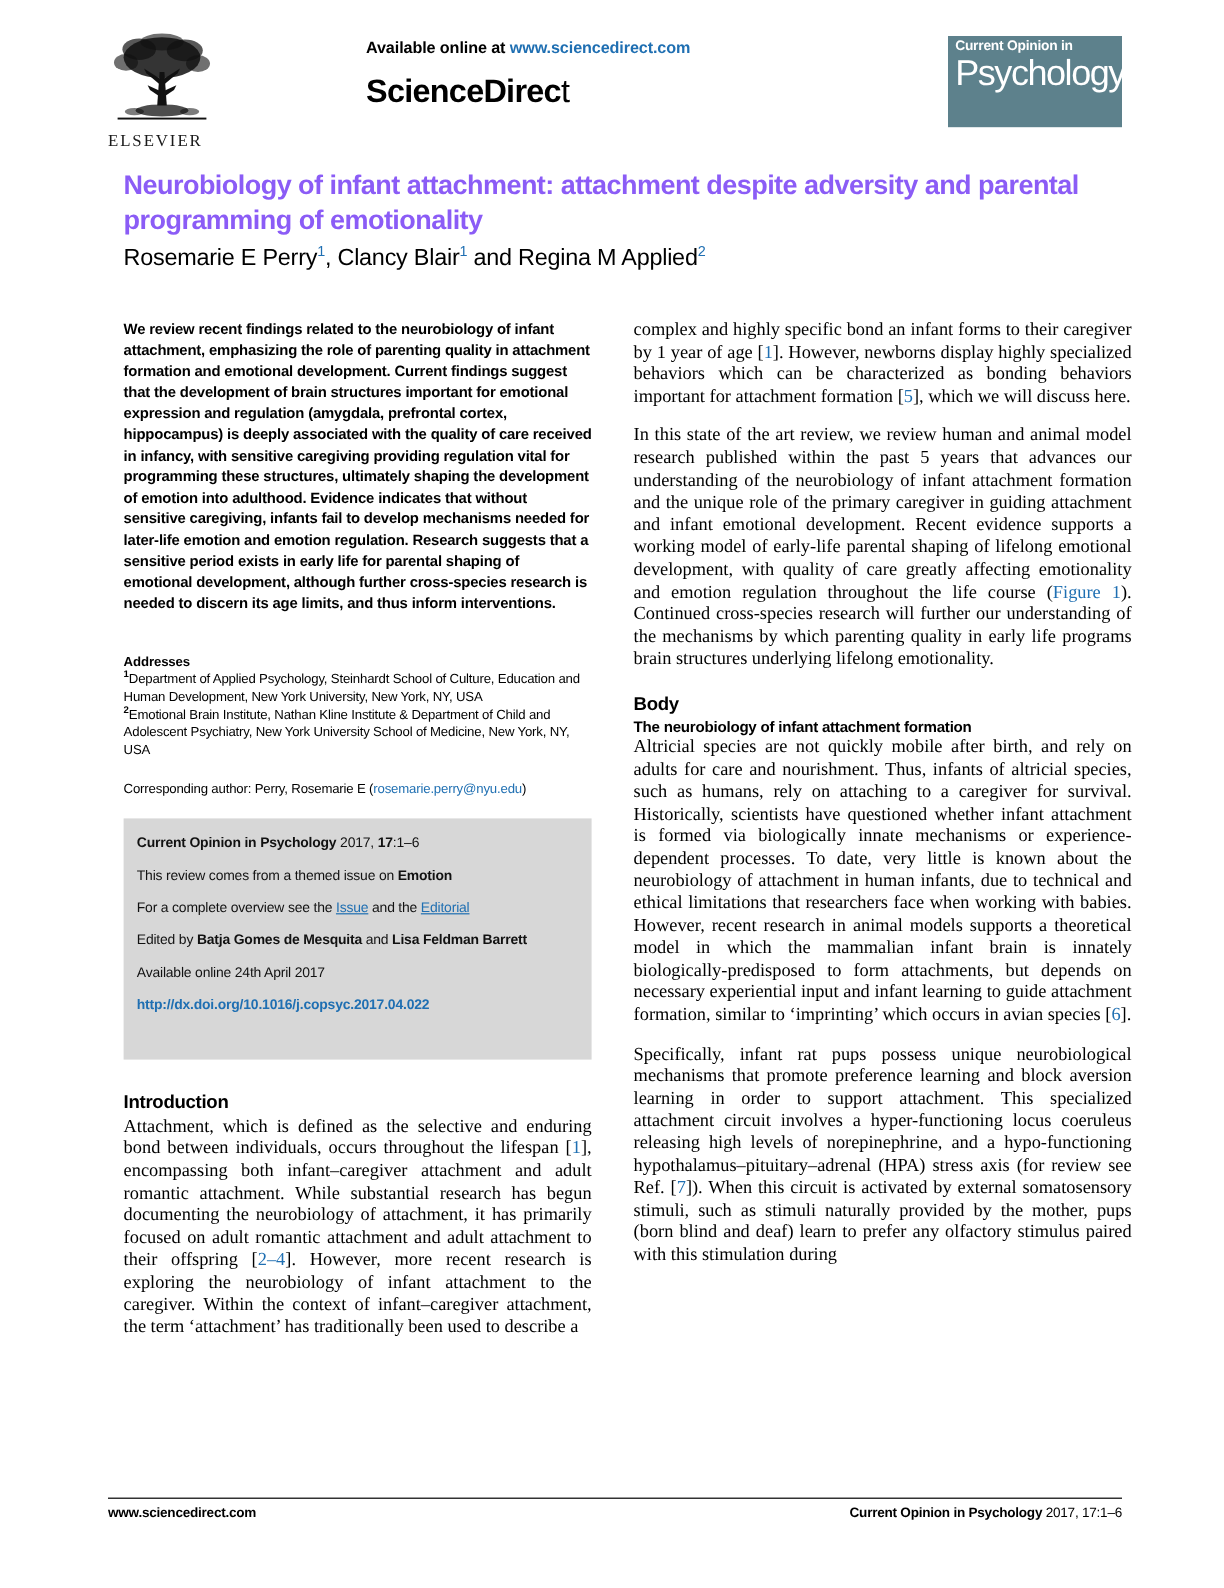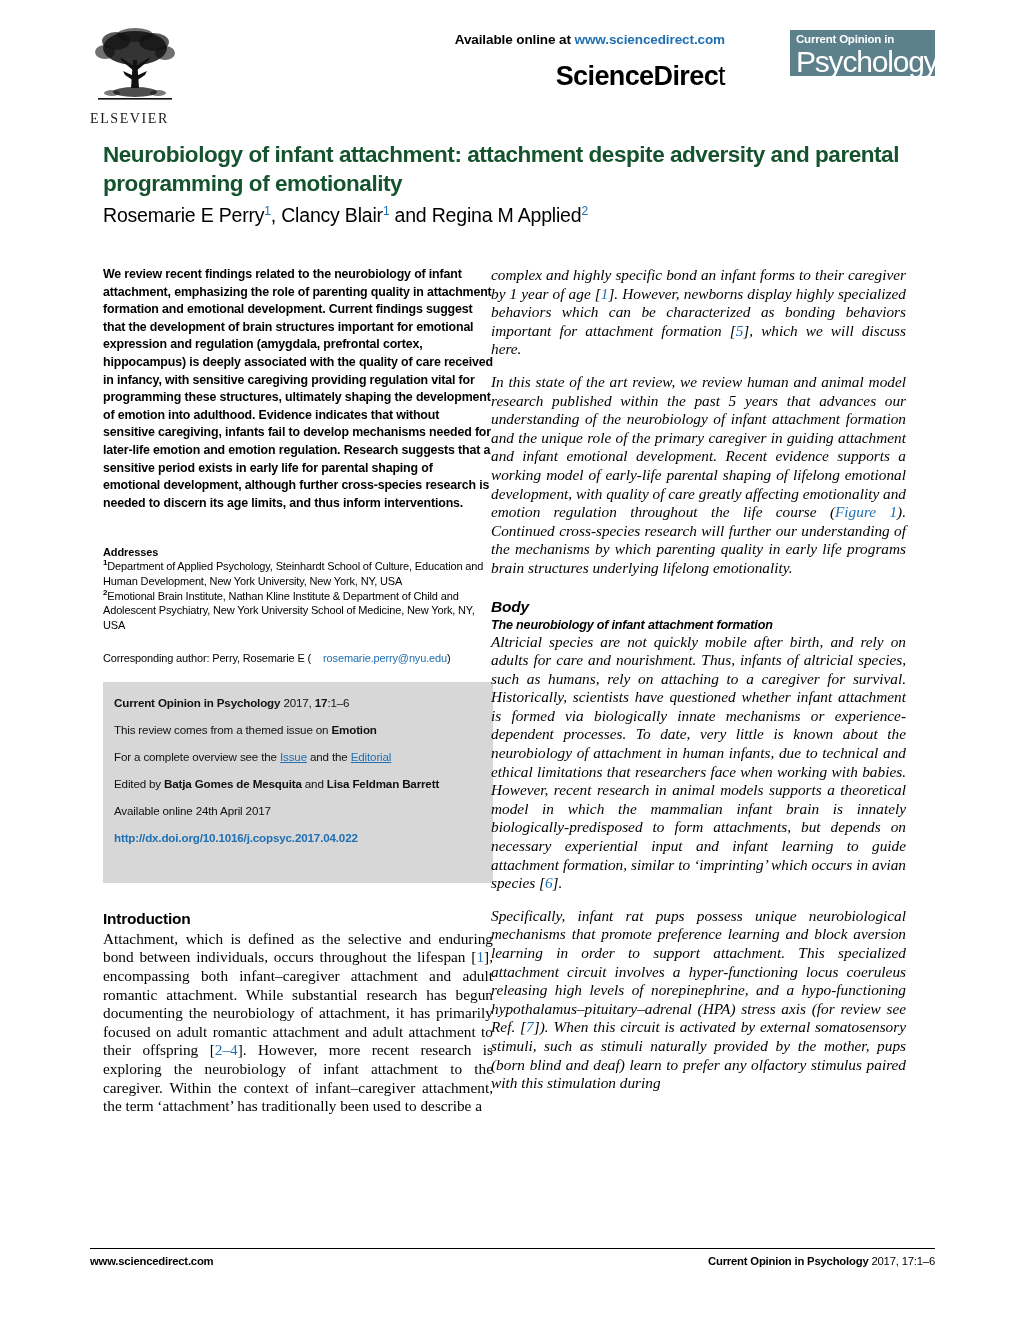--- a/index.html
+++ b/index.html
@@ -51,21 +51,21 @@
     letter-spacing: 1.6px;
     width: 90px;
     color: #1a1a1a;
     margin-top: 1px;
   }
   .sd-block {
     position: absolute;
     left: 215px;
     top: 10px;
     width: 420px;
-    text-align: right;
+    text-align: left;
   }
   .sd-available {
     font-family: "Liberation Sans", sans-serif;
     font-size: 13.5px;
     font-weight: bold;
     color: #000;
     letter-spacing: -0.1px;
   }
   .sd-available a {
     color: #1f6fb2;
@@ -78,21 +78,21 @@
     color: #000;
     margin-top: 14px;
     letter-spacing: -0.6px;
   }
   .sd-wordmark .thin { font-weight: normal; }
   .journal-badge {
     position: absolute;
     left: 700px;
     top: 8px;
     width: 145px;
-    height: 46px;
+    height: 76px;
     background: #5d818c;
     color: #ffffff;
     box-sizing: border-box;
     padding: 3px 5px 0 6px;
     overflow: hidden;
   }
   .journal-badge .line1 {
     font-family: "Liberation Sans", sans-serif;
     font-size: 11.5px;
     font-weight: bold;
@@ -114,21 +114,21 @@
     top: 140px;
     width: 840px;
   }
   .paper-title {
     font-family: "Liberation Sans", sans-serif;
     font-size: 22.5px;
     font-weight: bold;
     line-height: 29px;
     letter-spacing: -0.45px;
     margin: 0;
-    color: #14532d;
+    color: #8b5cf6;
   }
   .authors {
     font-family: "Liberation Sans", sans-serif;
     font-size: 19.5px;
     font-weight: normal;
     line-height: 26px;
     margin: 4px 0 0 0;
     letter-spacing: -0.2px;
     color: #000;
   }
@@ -141,24 +141,23 @@
 
   
   .col-left {
     position: absolute;
     left: 103px;
     top: 266px;
     width: 390px;
   }
   .col-right {
     position: absolute;
-    left: 491px;
+    left: 528px;
     top: 266px;
     width: 415px;
-    font-style: italic;
   }
 
   
   .abstract {
     font-family: "Liberation Sans", sans-serif;
     font-size: 12.4px;
     font-weight: bold;
     line-height: 17.6px;
     letter-spacing: -0.15px;
     color: #000;
@@ -189,21 +188,20 @@
   .corresponding {
     font-family: "Liberation Sans", sans-serif;
     font-size: 11px;
     line-height: 14.6px;
     letter-spacing: -0.15px;
     margin: 19px 0 0 0;
   }
   .corresponding a {
     color: #1f6fb2;
     text-decoration: none;
-    padding-left: 12px;
   }
 
   
   .infobox {
     background: #d7d7d7;
     margin-top: 16px;
     padding: 13px 11px 38px 11px;
     box-sizing: border-box;
     width: 390px;
   }

